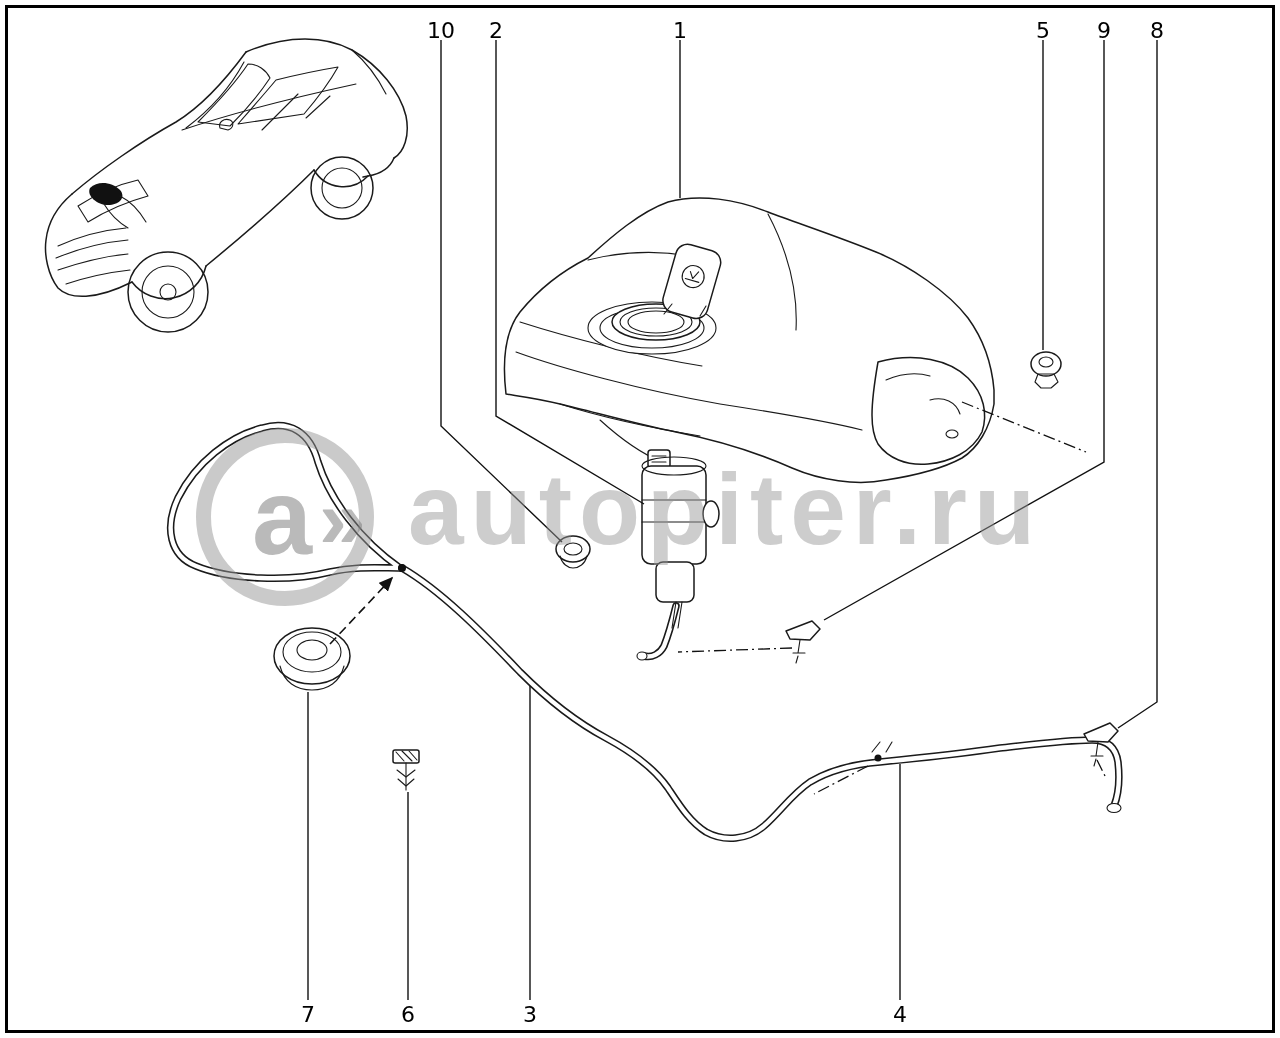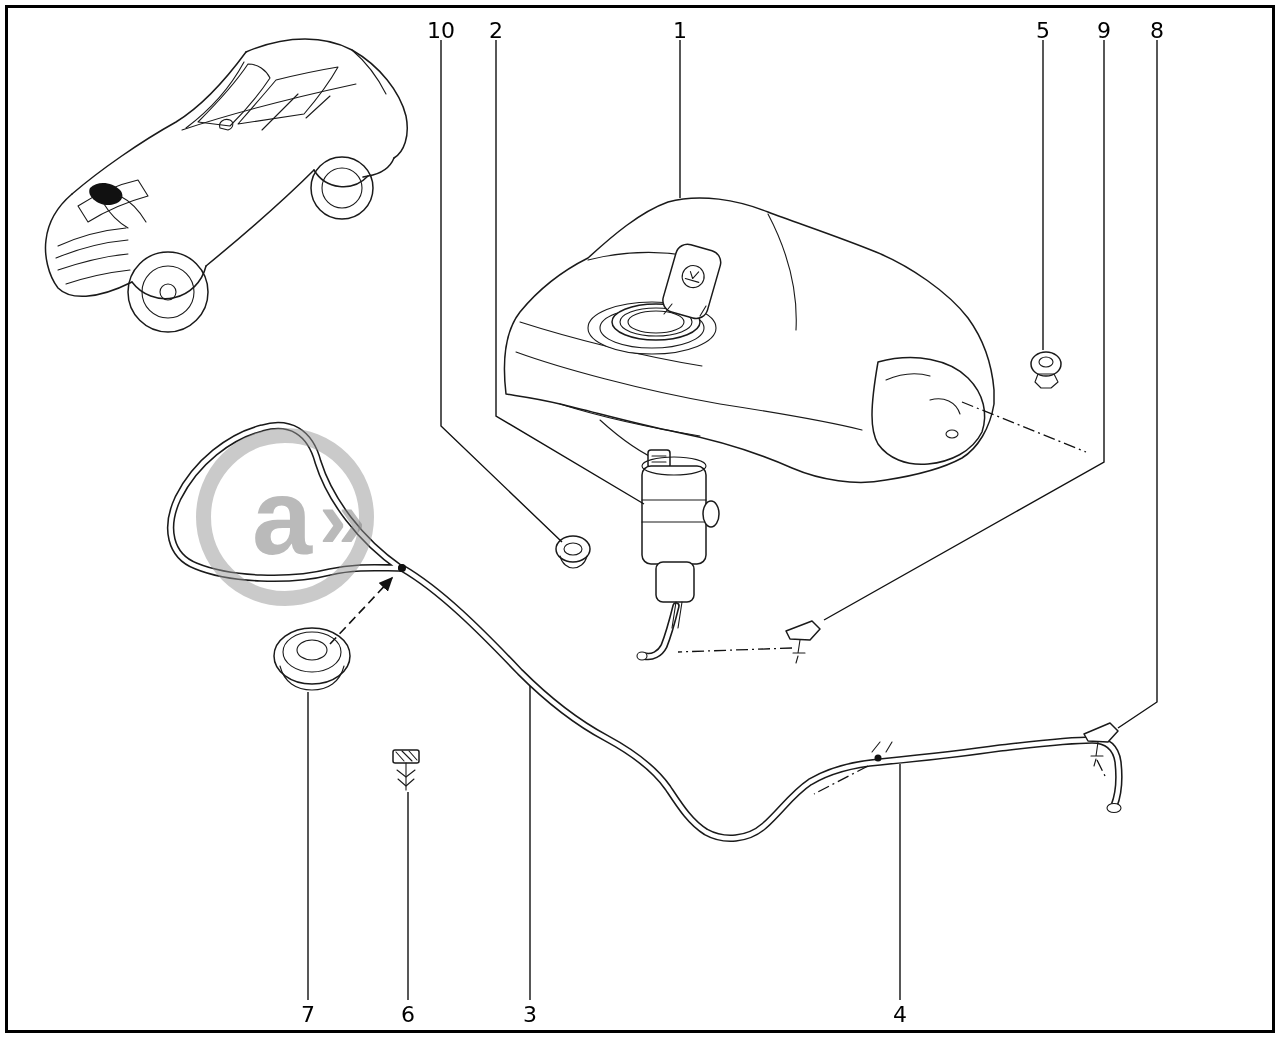--- a/index.html
+++ b/index.html
@@ -227,20 +227,21 @@
       <path class="leader" d="M530,1000 L530,686"></path>
       <path class="leader" d="M900,1000 L900,764"></path>
     </g>
   </svg>
 
   <div class="wm">
     <div class="wm-logo">
       <span class="wm-logo-a">a</span>
       <span class="wm-logo-arrow">»</span>
     </div>
+    <div class="wm-text">autopiter.ru</div>
   </div>
 
   <div class="callout top" style="left:441px">10</div>
   <div class="callout top" style="left:496px">2</div>
   <div class="callout top" style="left:680px">1</div>
   <div class="callout top" style="left:1043px">5</div>
   <div class="callout top" style="left:1104px">9</div>
   <div class="callout top" style="left:1157px">8</div>
 
   <div class="callout bottom" style="left:308px">7</div>

